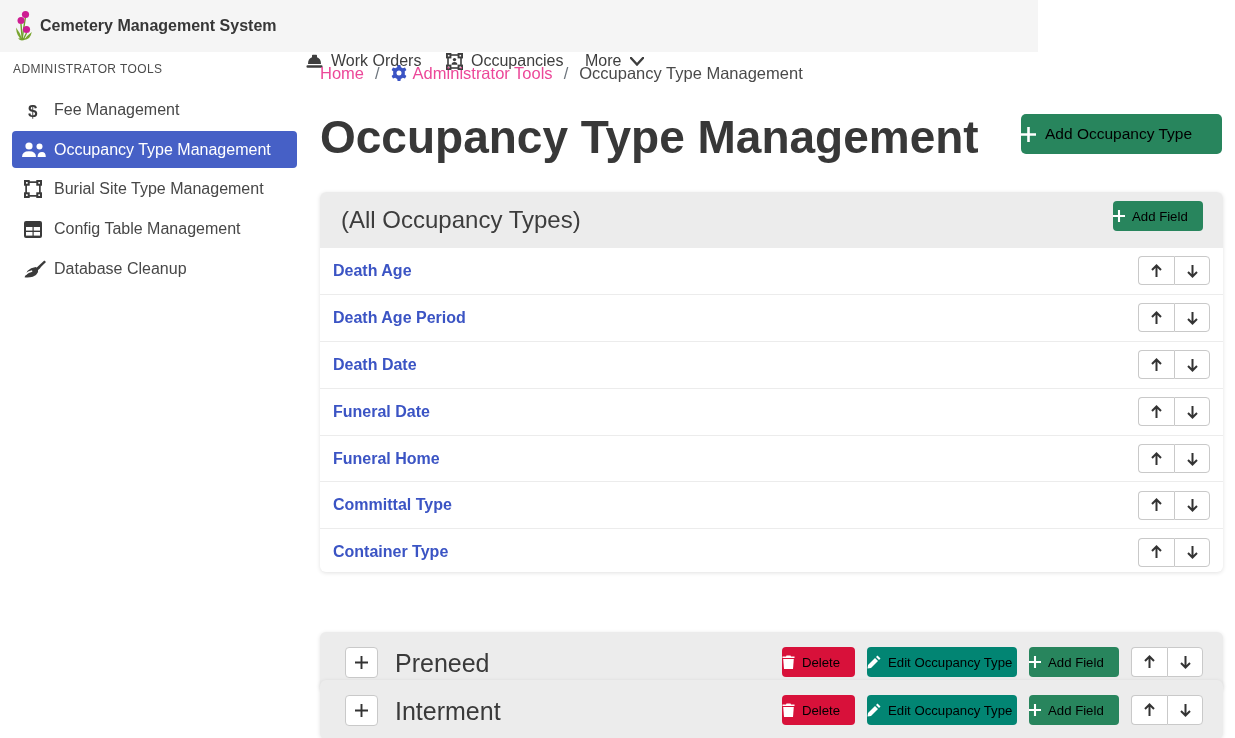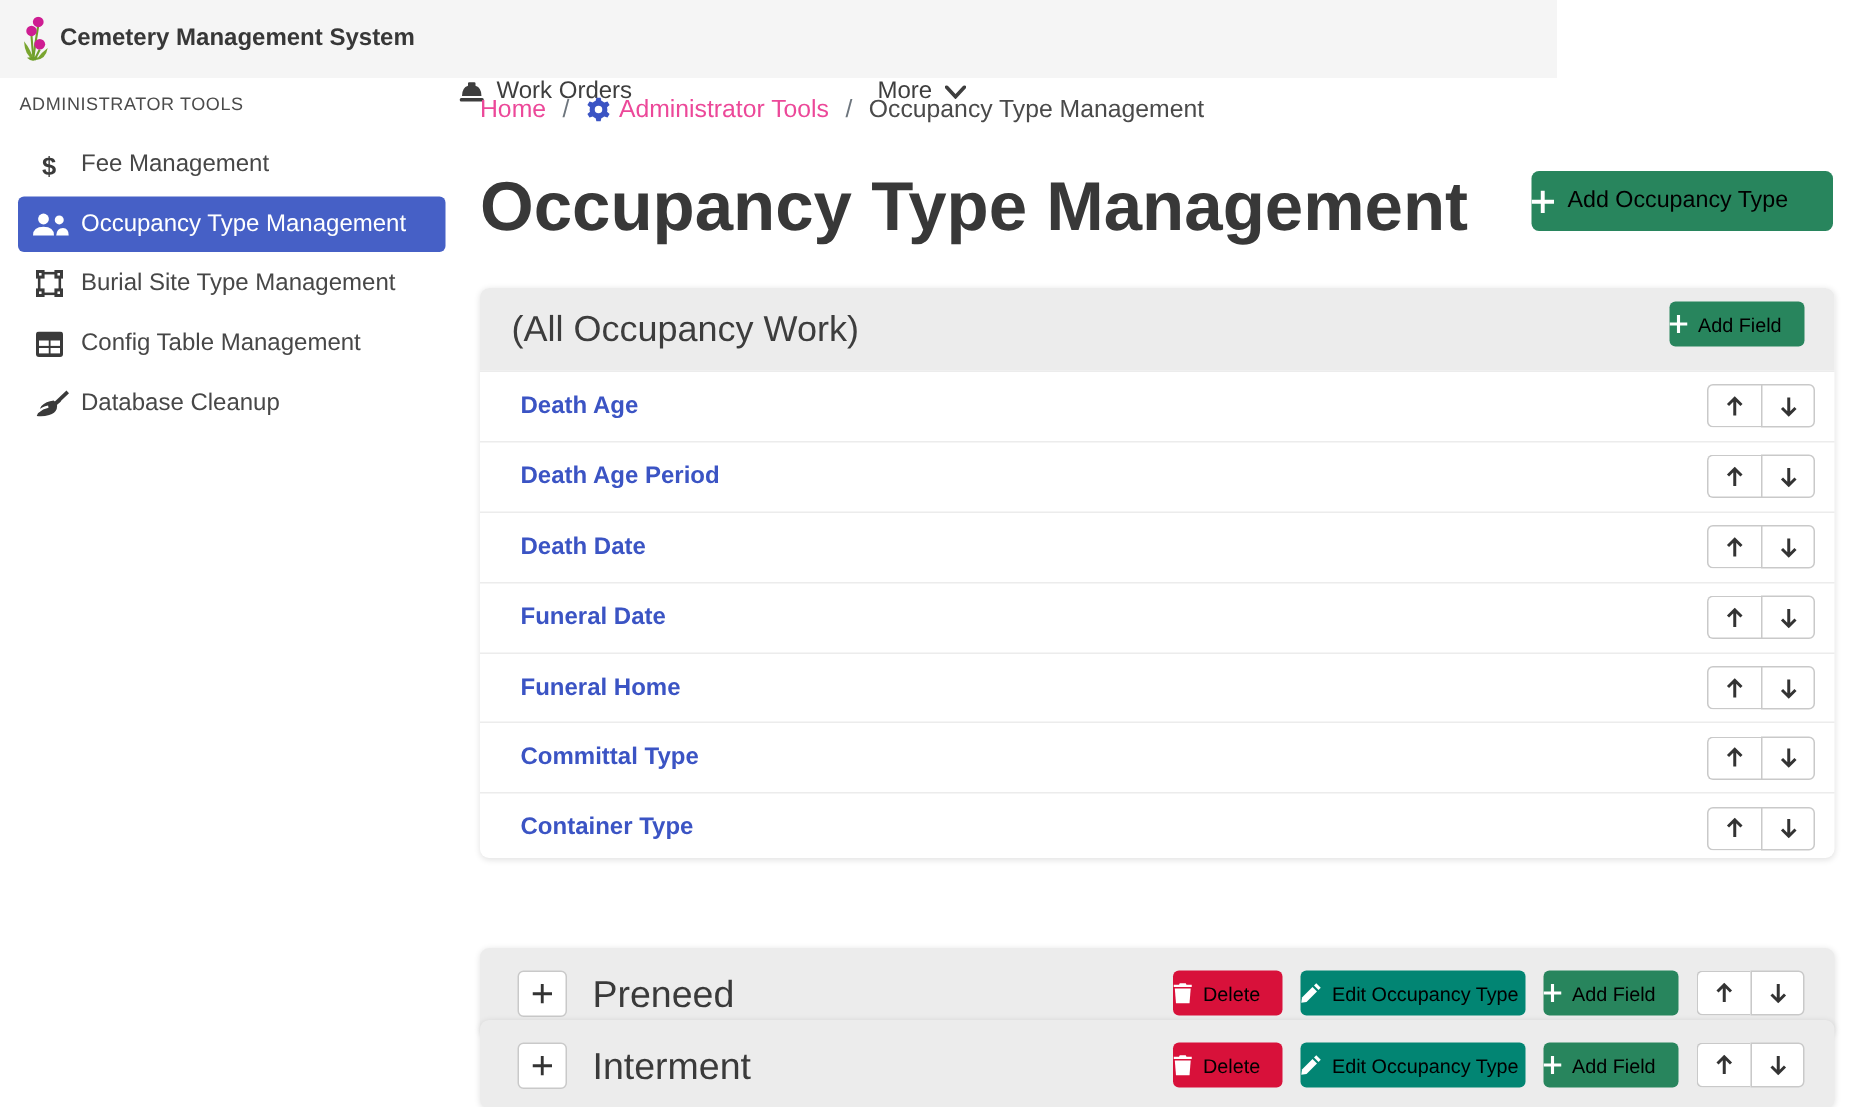--- a/index.html
+++ b/index.html
@@ -47,21 +47,21 @@
 .card { position:absolute; left:320px; top:192px; width:903px; height:380px;
   border-radius:6px; box-shadow:0 1px 4px rgba(0,0,0,0.12); background:#fff; }
 .card-head { height:55px; background:#ececec; border-radius:6px 6px 0 0;
   display:flex; align-items:center; position:relative; }
 .card-head .title { font-size:24px; color:#3d3d3d; margin-left:21px; }
 #btn-add-field1 { position:absolute; right:20px; top:9px; width:90px; height:30px; }
 #btn-add-field1 svg { margin-right:7px; }
 .row-item { height:46.9px; border-top:1px solid #ececec; position:relative;
   display:flex; align-items:center; }
 .row-item:first-of-type { border-top:none; }
-.row-item a { color:#3b54c4; font-weight:bold; font-size:16px; margin-left:27px; }
+.row-item a { color:#3b54c4; font-weight:bold; font-size:16px; margin-left:13px; }
 .arrows { position:absolute; right:13px; display:flex; }
 .arrows .ab { width:36px; height:29px; background:#fff; border:1px solid #c9c9c9;
   display:flex; align-items:center; justify-content:center; }
 .arrows .ab:first-child { border-radius:4px 0 0 4px; border-right:none; }
 .arrows .ab:last-child { border-radius:0 4px 4px 0; }
 
 
 .secbar { position:absolute; left:320px; width:903px; height:59px;
   background:#ececec; border-radius:6px; box-shadow:0 1px 4px rgba(0,0,0,0.12); }
 .secbar .plus-btn { position:absolute; left:25px; top:15px; width:33px; height:31px;
@@ -95,20 +95,37 @@
       <ellipse cx="11.5" cy="18.5" rx="3.6" ry="3.5" fill="#ce1d92"></ellipse>
     </svg>
     <span class="brand-txt">Cemetery Management System</span>
   </div>
   <a class="navlink" id="nav-work">
     <svg width="17" height="15" viewBox="0 0 17 15" fill="#3e3e3e">
       <path d="M2 10 Q2 4.5 6 3.2 L6 1.5 Q6 0.8 6.8 0.8 L10.2 0.8 Q11 0.8 11 1.5 L11 3.2 Q15 4.5 15 10 Z"></path>
       <rect x="0.5" y="11.3" width="16" height="2.4" rx="1"></rect>
     </svg>
     Work Orders</a>
+  <a class="navlink" id="nav-occ">
+    <svg width="17" height="17" viewBox="0 0 17 17" fill="#3e3e3e">
+      <g stroke="#3e3e3e" stroke-width="1.6" fill="none">
+        <rect x="2" y="2" width="13" height="13"></rect>
+      </g>
+      <rect x="0" y="0" width="5.4" height="5.4"></rect>
+      <rect x="11.6" y="0" width="5.4" height="5.4"></rect>
+      <rect x="0" y="11.6" width="5.4" height="5.4"></rect>
+      <rect x="11.6" y="11.6" width="5.4" height="5.4"></rect>
+      <rect x="1.9" y="1.9" width="1.6" height="1.6" fill="#f5f5f5"></rect>
+      <rect x="13.5" y="1.9" width="1.6" height="1.6" fill="#f5f5f5"></rect>
+      <rect x="1.9" y="13.5" width="1.6" height="1.6" fill="#f5f5f5"></rect>
+      <rect x="13.5" y="13.5" width="1.6" height="1.6" fill="#f5f5f5"></rect>
+      <circle cx="8.5" cy="6.6" r="1.7"></circle>
+      <path d="M5.6 11.7 Q5.6 8.9 8.5 8.9 Q11.4 8.9 11.4 11.7 Z"></path>
+    </svg>
+    Occupancies</a>
   <a class="navlink" id="nav-more">More
     <svg width="14" height="9" viewBox="0 0 14 9" style="margin-left:9px">
       <path d="M1 1 L7 7.5 L13 1" stroke="#3e3e3e" stroke-width="2.4" fill="none" stroke-linecap="round"></path>
     </svg></a>
 </div>
 
 <div class="side-label">ADMINISTRATOR TOOLS</div>
 <div class="side-item" style="top:90px;">
   <span class="ico">
       <svg width="10" height="17" viewBox="0 0 10 17">
@@ -178,21 +195,21 @@
 
 <h1>Occupancy Type Management</h1>
 <div class="btn btn-green" id="btn-add-type">
   <svg width="15" height="15" viewBox="0 0 15 15" fill="#fff">
       <path d="M6.2 0 h2.6 v6.2 h6.2 v2.6 h-6.2 v6.2 h-2.6 v-6.2 h-6.2 v-2.6 h6.2 z"></path>
     </svg>
   Add Occupancy Type</div>
 
 <div class="card">
   <div class="card-head">
-      <span class="title">(All Occupancy Work)</span>
+      <span class="title">(All Occupancy Types)</span>
     <div class="btn btn-green btn-sm" id="btn-add-field1">
       <svg width="12" height="12" viewBox="0 0 15 15" fill="#fff">
           <path d="M6.2 0 h2.6 v6.2 h6.2 v2.6 h-6.2 v6.2 h-2.6 v-6.2 h-6.2 v-2.6 h6.2 z"></path>
         </svg>
       Add Field</div>
   </div>
   <div class="row-item">
       <a>Death Age</a>
     <div class="arrows">
         <span class="ab">

